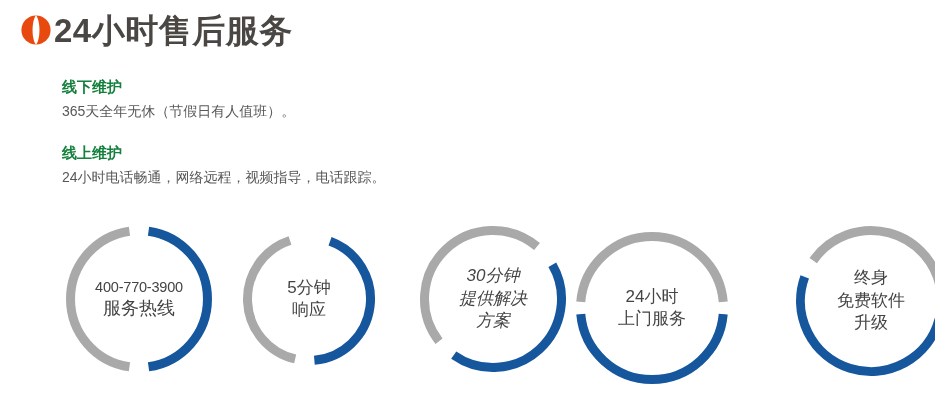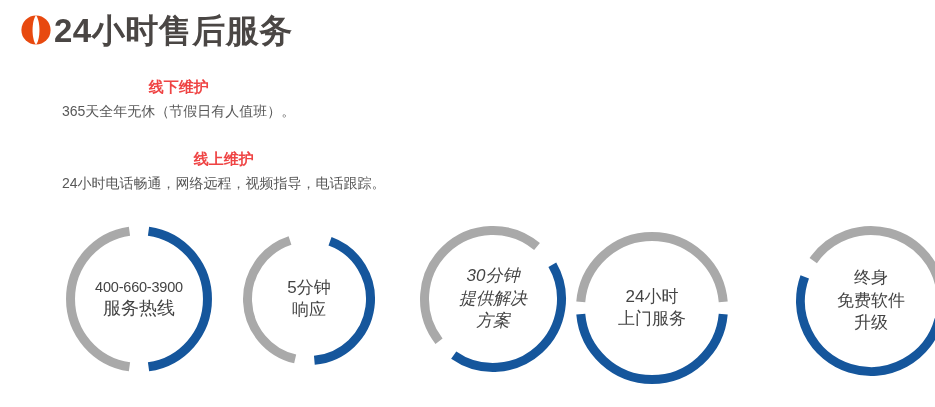--- a/index.html
+++ b/index.html
@@ -38,30 +38,29 @@
     line-height: 1;
     white-space: nowrap;
   }
 
   
   .section {
     position: absolute;
     left: 62px;
   }
   .section-1 { top: 76px; }
-  .section-2 { top: 148px; }
+  .section-2 { top: 142px; }
 
   .section-heading {
     font-size: 15px;
     font-weight: bold;
-    color: #ef4444;
+    color: #15803d;
     line-height: 1.45;
     margin: 0 0 3px 0;
     white-space: nowrap;
-    text-align: center;
   }
   .section-body {
     font-size: 14px;
     font-weight: normal;
     color: #585858;
     line-height: 1.45;
     margin: 0;
     white-space: nowrap;
   }
 
@@ -144,21 +143,21 @@
   <p class="section-body">24小时电话畅通，网络远程，视频指导，电话跟踪。</p>
 </div>
 
 <div class="badges">
   <div class="badge badge-0">
     <svg class="badge-ring" width="146" height="146" viewBox="0 0 146 146">
         <path d="M 63.47 140.83 A 68.5 68.5 0 0 1 63.47 5.17" fill="none" stroke="#a9a9a9" stroke-width="9" stroke-linecap="butt"></path>
         <path d="M 82.53 5.17 A 68.5 68.5 0 0 1 82.53 140.83" fill="none" stroke="#15569c" stroke-width="9" stroke-linecap="butt"></path>
       </svg>
     <div class="badge-label" style="color: rgb(68, 68, 68);">
-        <div class="line line-0">400-660-3900</div>
+        <div class="line line-0">400-770-3900</div>
         <div class="line line-1">服务热线</div>
       </div>
   </div>
   <div class="badge badge-1">
     <svg class="badge-ring" width="132" height="132" viewBox="0 0 132 132">
         <path d="M 52.17 125.92 A 61.5 61.5 0 0 1 47.00 7.51" fill="none" stroke="#a9a9a9" stroke-width="9" stroke-linecap="butt"></path>
         <path d="M 87.03 8.21 A 61.5 61.5 0 0 1 71.36 127.27" fill="none" stroke="#15569c" stroke-width="9" stroke-linecap="butt"></path>
       </svg>
     <div class="badge-label" style="color: rgb(68, 68, 68);">
         <div class="line line-0">5分钟</div>

